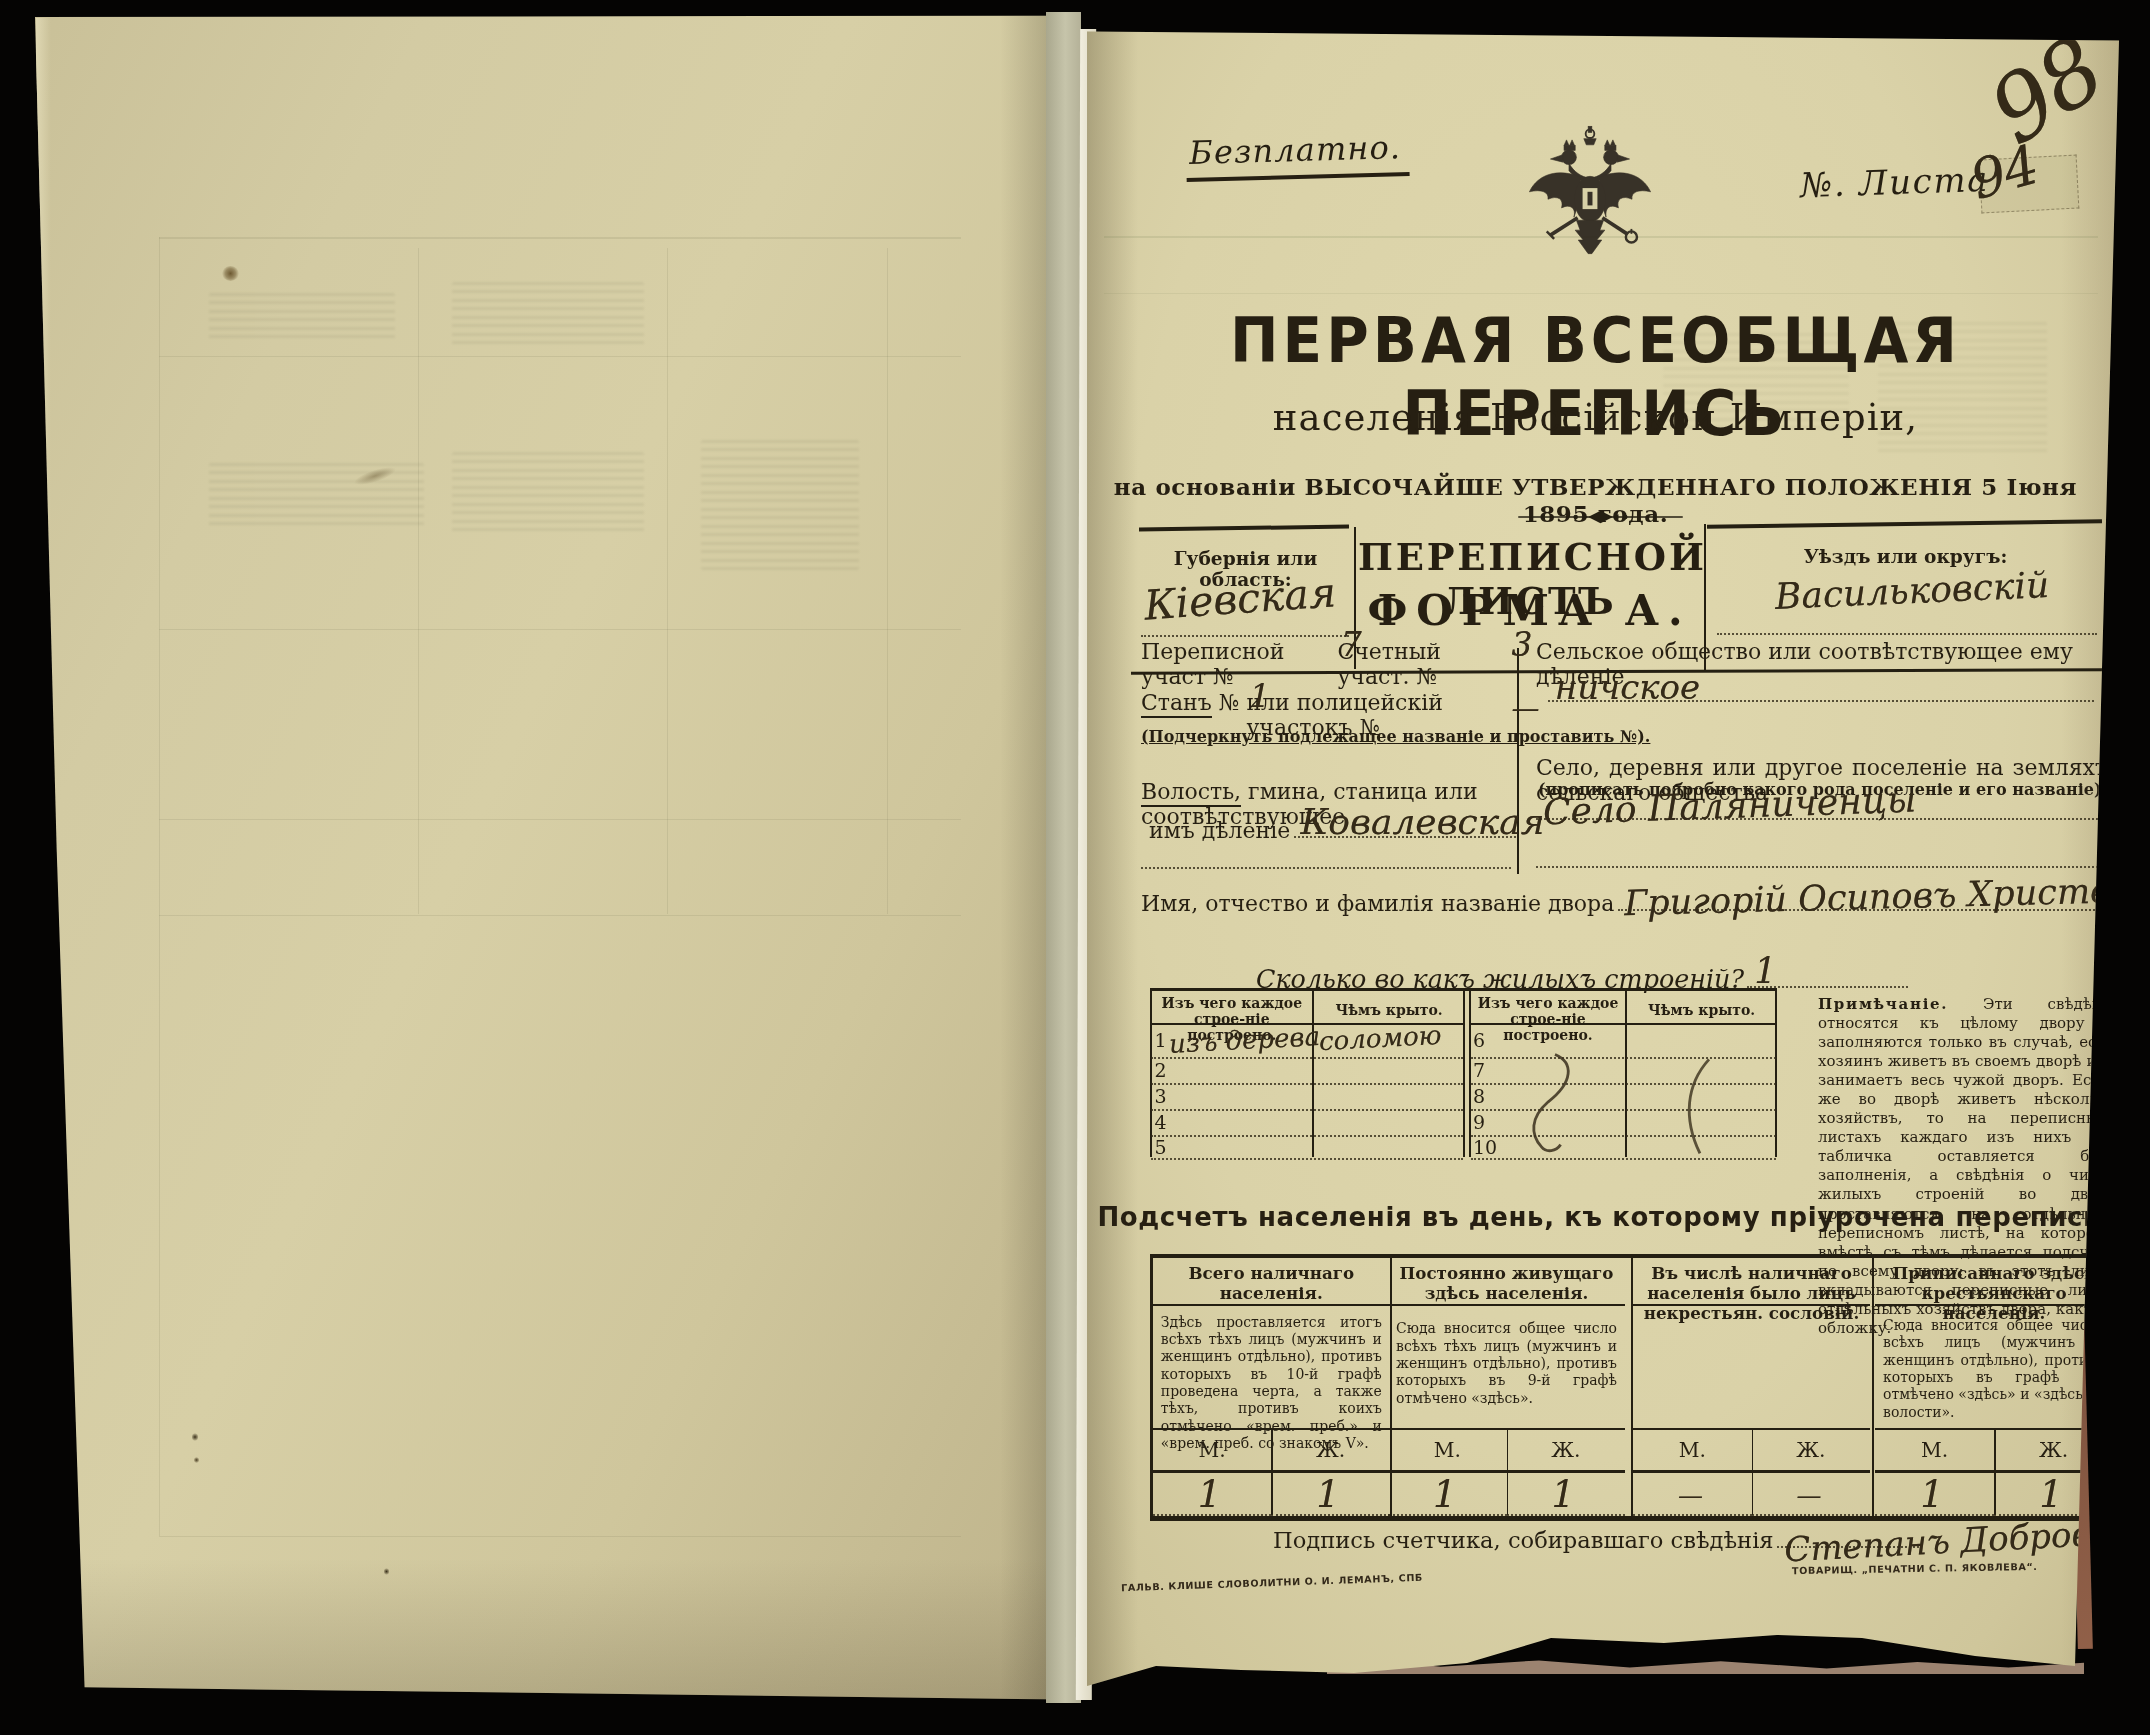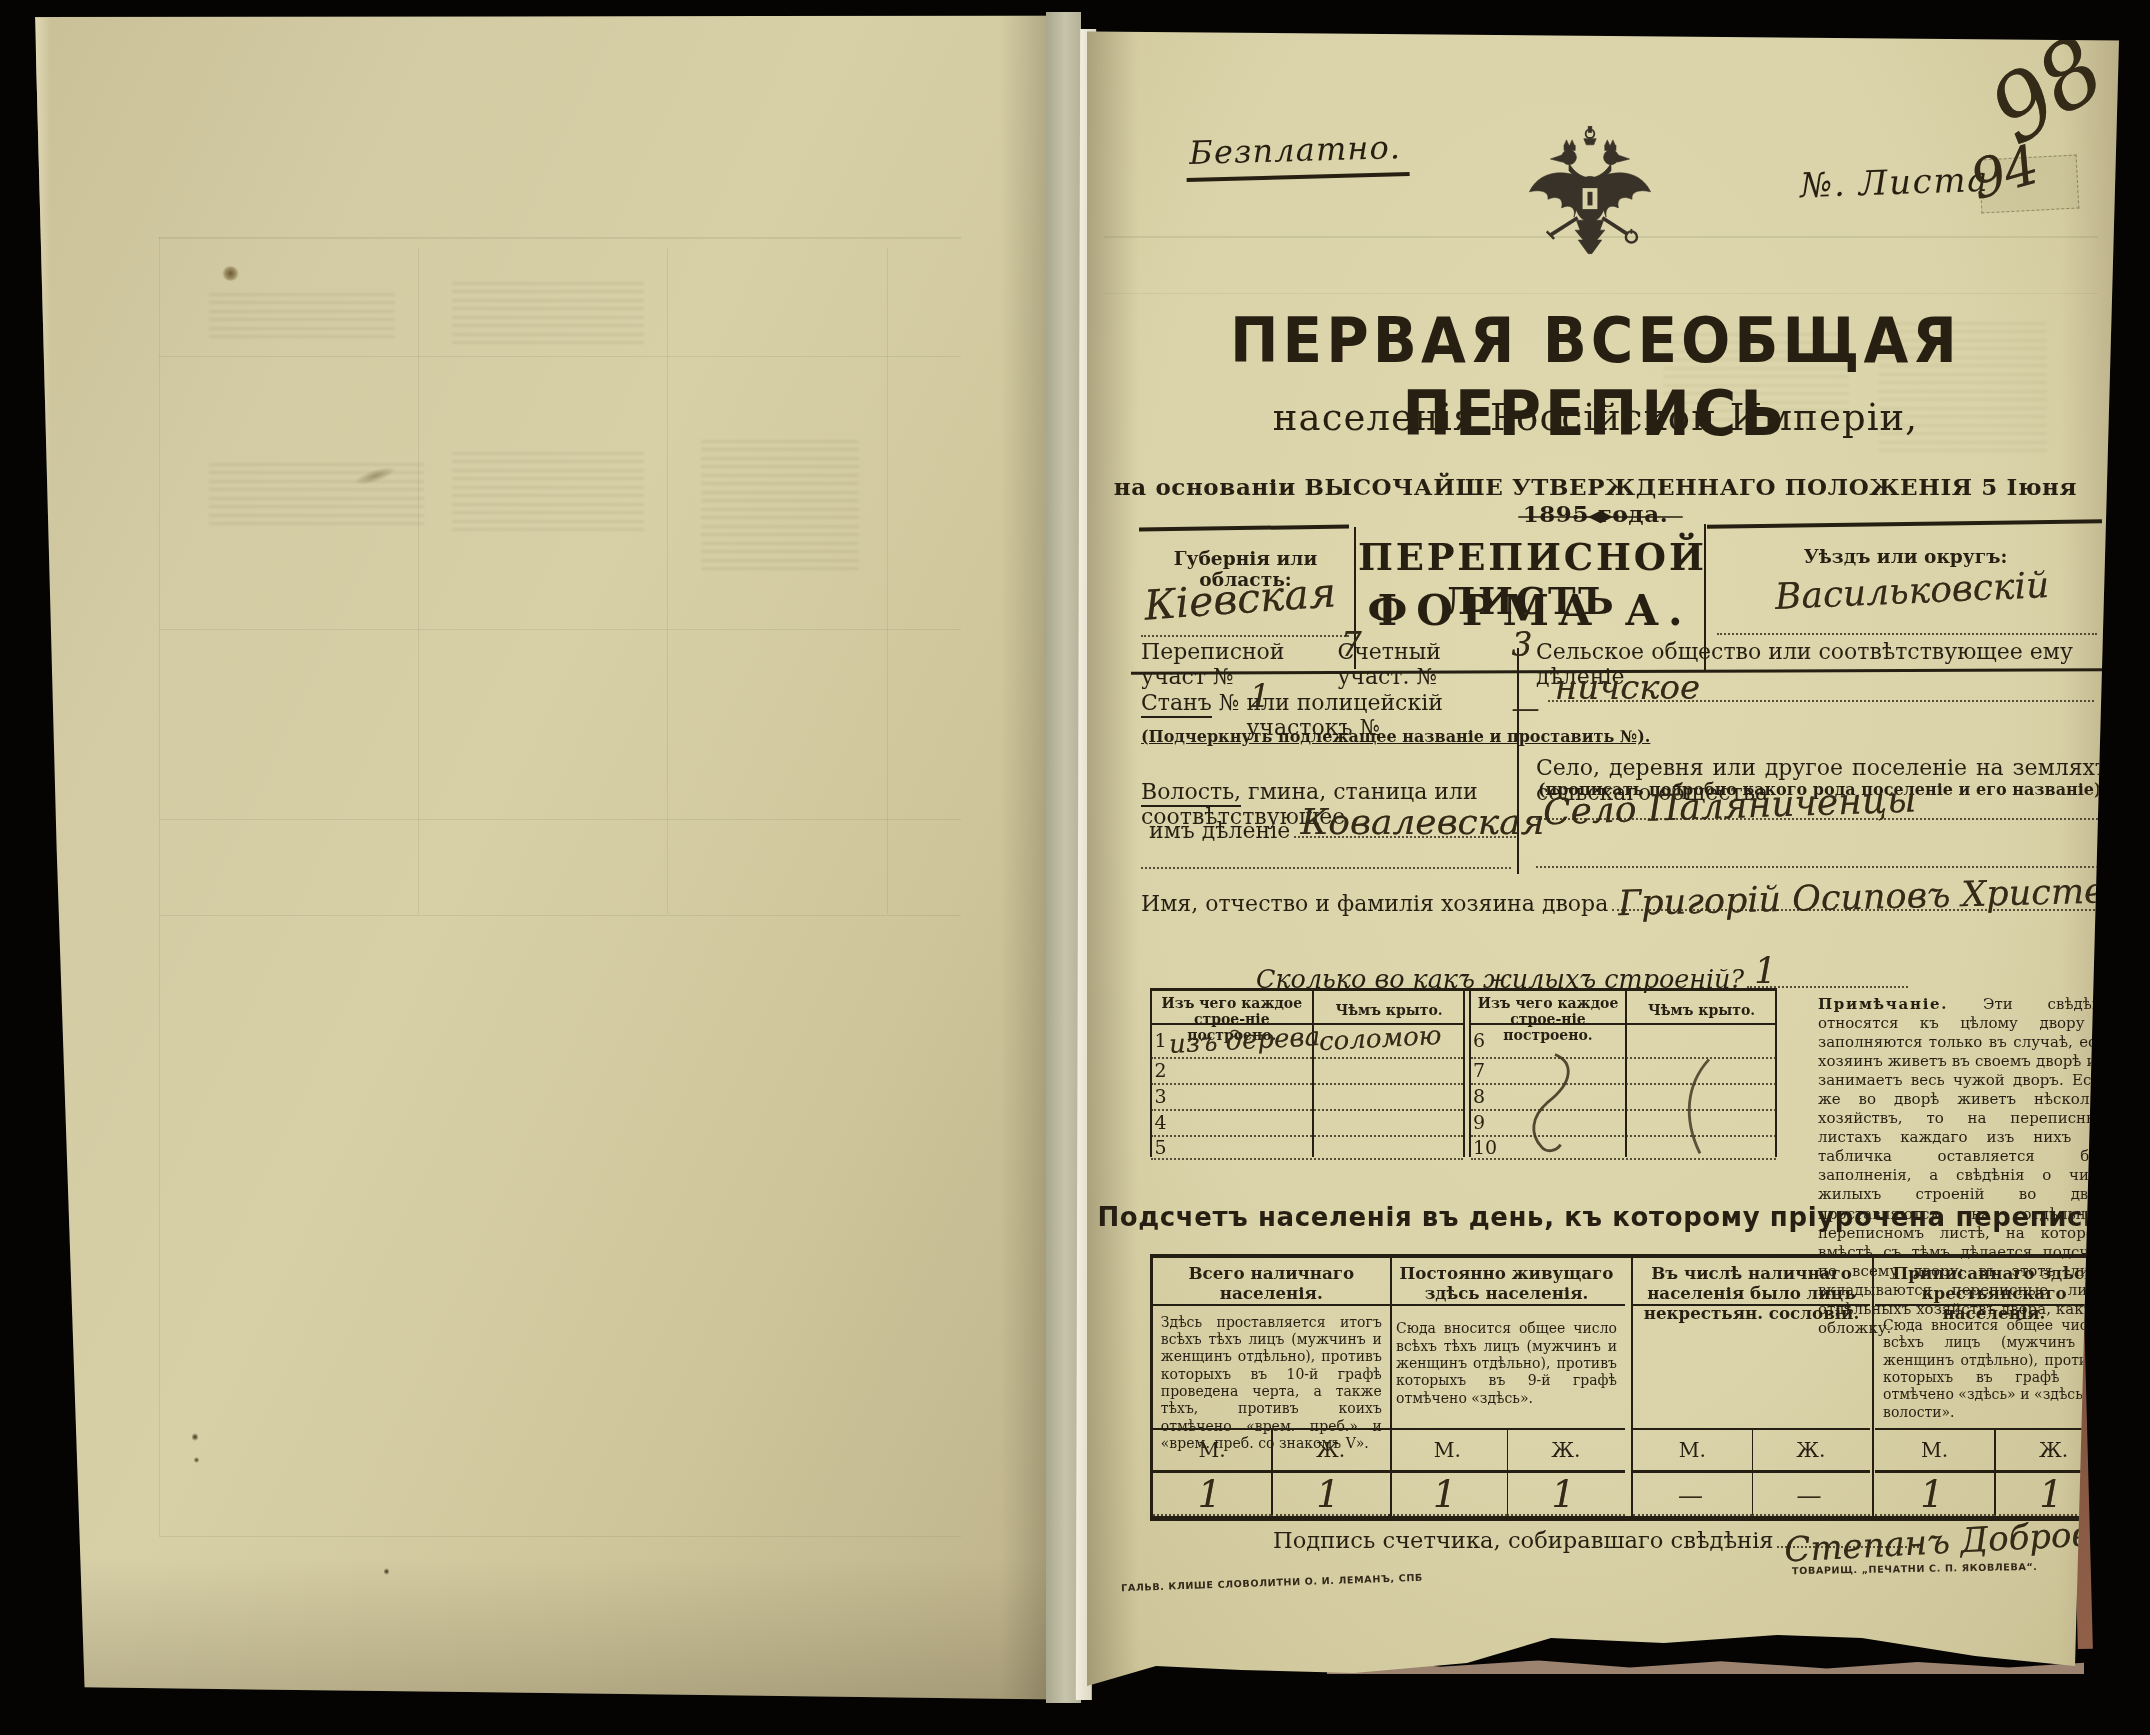--- a/index.html
+++ b/index.html
@@ -296,21 +296,21 @@
     <div class="abs ink" style="left:449px;top:752px;width:573px;text-align:center;font-size:16px;font-weight:bold;">(прописать подробно какого рода поселеніе и его названіе).</div>
 
     <div class="abs row-line" style="left:449px;top:790px;width:570px;">
       <span class="lead" style="margin:0;">
         <span class="hv hand" style="font-size:36px;bottom:-8px;transform:rotate(-2deg);">Село Паляниченцы</span>
         </span>
     </div>
     <div class="abs dots" style="left:449px;top:836px;width:570px;"></div>
 
     <div class="abs row-line" style="left:54px;top:863px;width:969px;">
-      <span class="lbl ink">Имя, отчество и фамилія хозяина двора</span>
+      <span class="lbl ink">Имя, отчество и фамилія названіе двора</span>
       <span class="lead">
         <span class="hv hand" style="font-size:35px;bottom:-6.8px;transform:rotate(-1.5deg);">Григорій Осиповъ Христенко</span>
         </span>
     </div>
 
 
     <div class="abs row-line" style="left:169px;top:936px;width:655px;">
       <span class="lbl ink" style="font-style:italic;font-size:25.4px;">Сколько во какъ жилыхъ строеній?</span>
       <span class="lead">
         <span class="hv hand" style="font-size:35px;bottom:-4.5px;">1</span>

